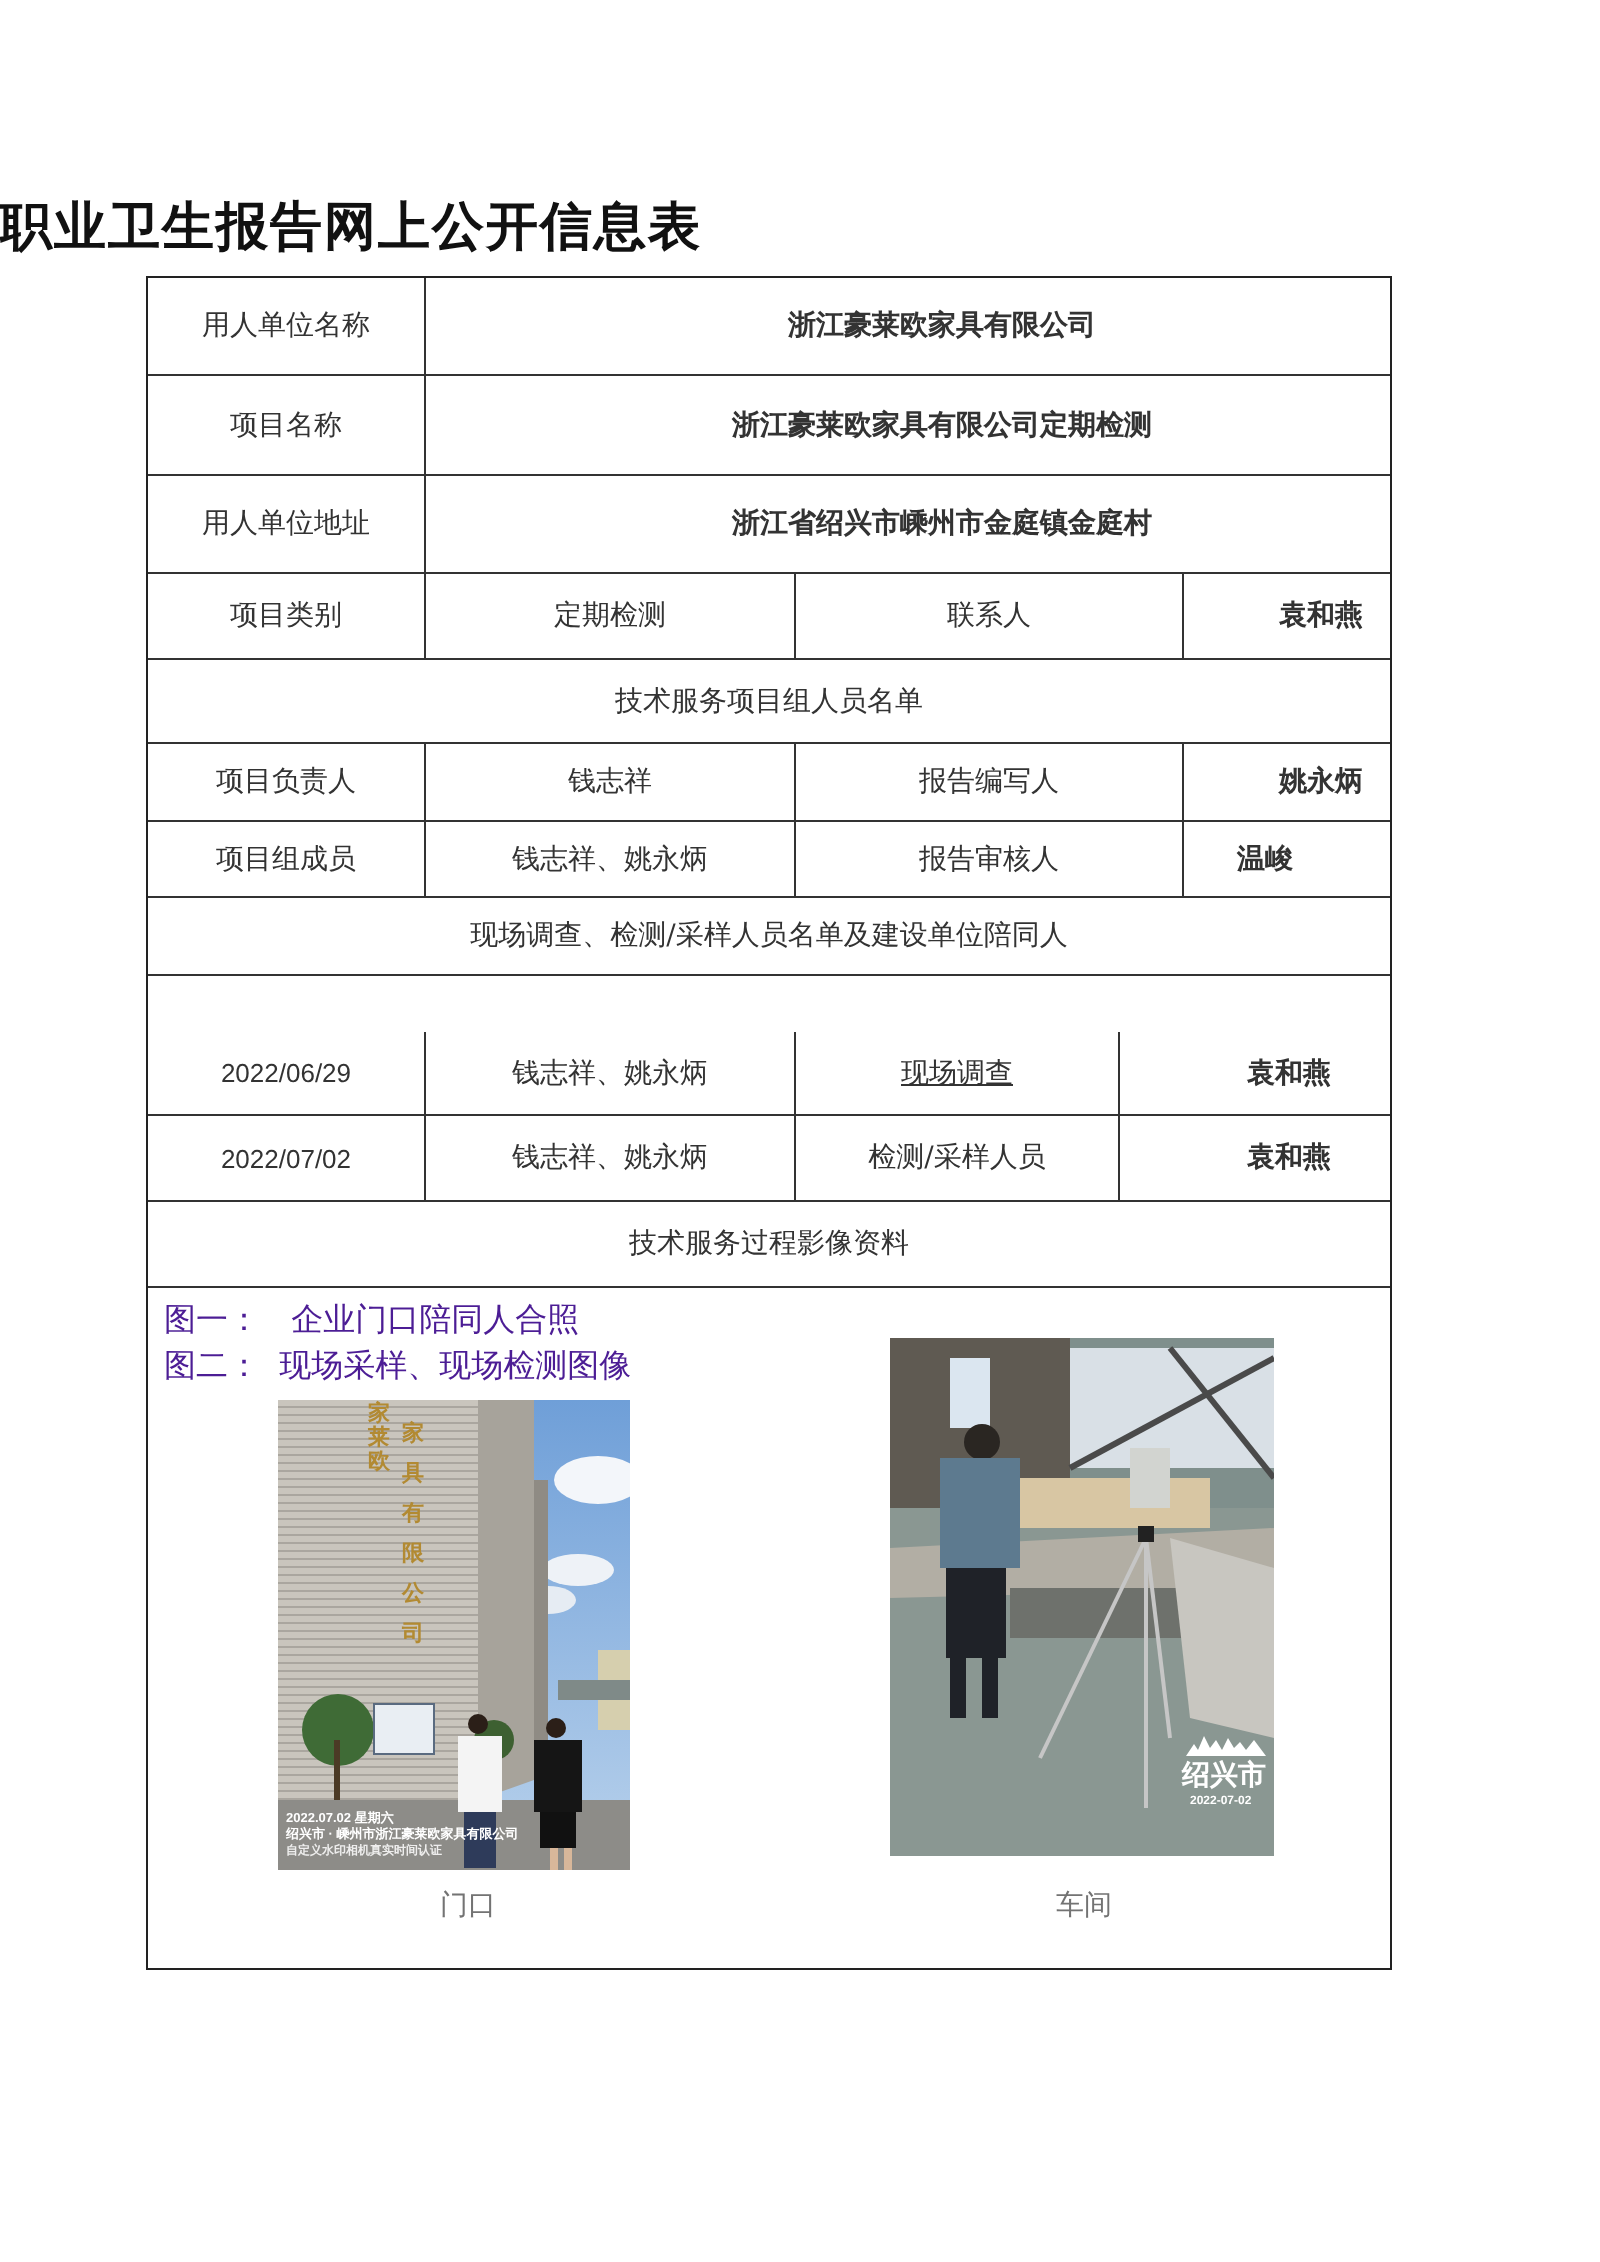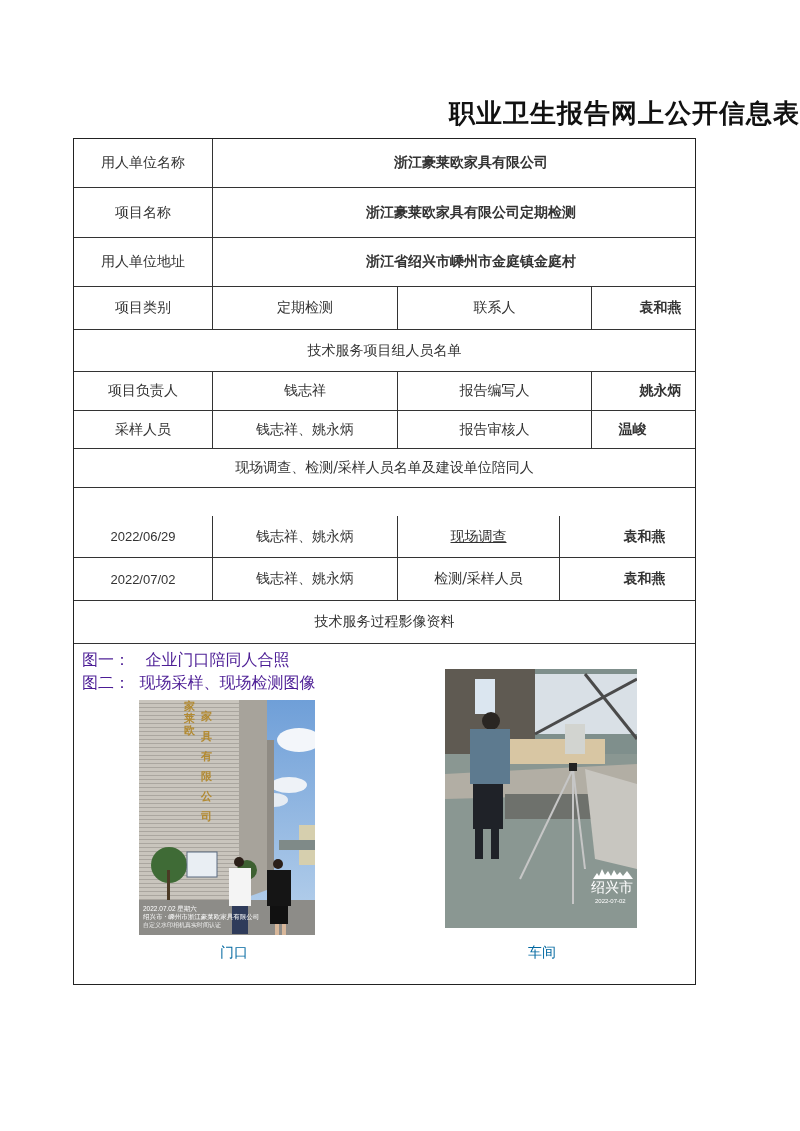--- a/index.html
+++ b/index.html
@@ -1,32 +1,32 @@
 <!DOCTYPE html>
 <html><head>
 <meta charset="utf-8">
 <style>
   html, body { margin: 0; padding: 0; background: #ffffff; }
   body { width: 800px; height: 1131px; position: relative; overflow: hidden;
          font-family: "DejaVu Serif", "Liberation Serif", serif; color: #222; }
-  .title { position: absolute; left: 0; top: 96px; width: 800px; text-align: right;
+  .title { position: absolute; left: 0; top: 96px; width: 800px; text-align: left;
            font-size: 26px; font-weight: bold; letter-spacing: 1px; color: #111; }
   .tbl { position: absolute; left: 73px; top: 138px; width: 623px; height: 847px;
          border: 1.5px solid #222; box-sizing: border-box; }
   .row { position: absolute; left: 0; width: 100%; border-bottom: 1px solid #333; box-sizing: border-box; }
   .cell { position: absolute; top: 0; height: 100%; display: flex; align-items: center; justify-content: center;
           font-size: 14px; color: #333; box-sizing: border-box; border-right: 1px solid #333; }
   .cell.last { border-right: none; font-weight: bold; }
   .cell.full { left: 0; width: 100%; border-right: none; }
   .num { font-family: "Liberation Sans", "DejaVu Sans", sans-serif; font-size: 13px; }
   .img-section { position: absolute; left: 0; top: 505px; width: 100%; height: 340px; }
   .fig-line { position: absolute; left: 8px; font-size: 16px; color: #4c1d95; font-family: Liberation Mono, monospace; }
   .photo { position: absolute; overflow: hidden; }
-  .caption { position: absolute; font-size: 14px; color: #0369a1; text-align: center; }
-  .ph-text { position: absolute; font-family: "Liberation Sans", sans-serif; color: #fff; }
+  .caption { position: absolute; font-size: 14px; color: #737373; text-align: center; }
+  .ph-text { position: absolute; font-family: "Liberation Sans", sans-serif; color: #fff; font-weight: bold; }
 </style>
 </head>
 <body>
 
 <div class="title">职业卫生报告网上公开信息表</div>
 
 <div class="tbl">
 
   <div class="row" style="top:0;height:49px;">
     <div class="cell" style="left:0;width:139px;">用人单位名称</div>
@@ -55,21 +55,21 @@
   </div>
 
   <div class="row" style="top:233px;height:39px;">
     <div class="cell" style="left:0;width:139px;">项目负责人</div>
     <div class="cell" style="left:139px;width:185px;">钱志祥</div>
     <div class="cell" style="left:324px;width:194px;">报告编写人</div>
     <div class="cell last" style="left:518px;width:137px;">姚永炳</div>
   </div>
 
   <div class="row" style="top:272px;height:38px;">
-    <div class="cell" style="left:0;width:139px;">采样人员</div>
+    <div class="cell" style="left:0;width:139px;">项目组成员</div>
     <div class="cell" style="left:139px;width:185px;">钱志祥、姚永炳</div>
     <div class="cell" style="left:324px;width:194px;">报告审核人</div>
     <div class="cell last" style="left:490px;width:137px;">温峻</div>
   </div>
 
   <div class="row" style="top:310px;height:39px;">
     <div class="cell full">现场调查、检测/采样人员名单及建设单位陪同人</div>
   </div>
 
 

